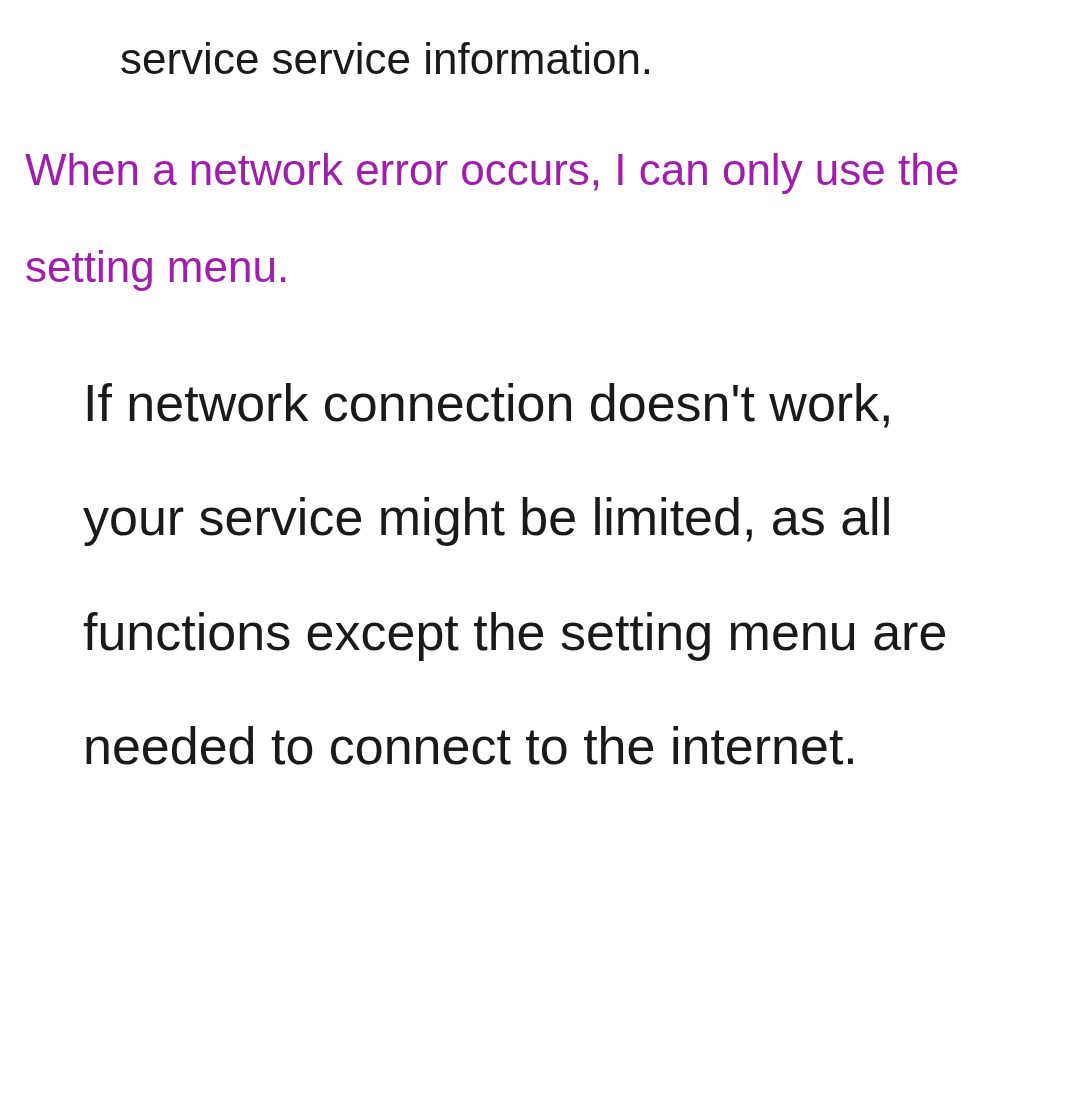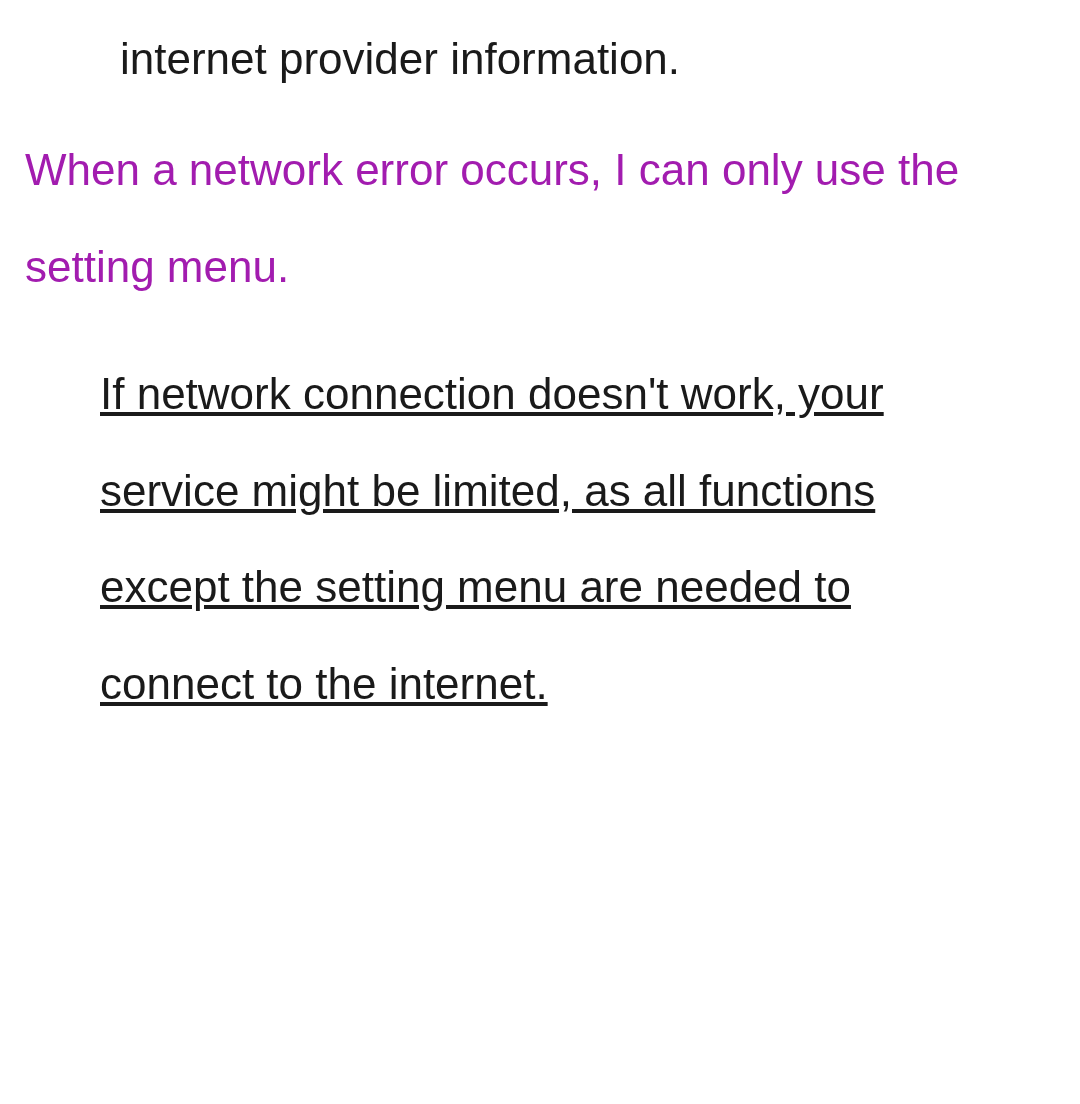--- a/index.html
+++ b/index.html
@@ -21,26 +21,25 @@
       line-height: 1.3;
       margin-bottom: 35px;
     }
     .heading-text {
       font-size: 44px;
       color: #a21caf;
       line-height: 2.2;
       margin-bottom: 30px;
     }
     .body-text {
-      font-size: 44px;
+      font-size: 52px;
       color: #1a1a1a;
-      margin-left: 75px;
+      margin-left: 58px;
       line-height: 2.2;
       padding-right: 50px;
-      text-decoration: underline;
     }
   </style>
 </head>
 <body>
 
-<div class="fragment-text">internet provider information.</div>
+<div class="fragment-text">service service information.</div>
 <div class="heading-text">When a network error occurs, I can only use the setting menu.</div>
 <div class="body-text">If network connection doesn't work, your service might be limited, as all functions except the setting menu are needed to connect to the internet.</div>
 
 </body></html>

